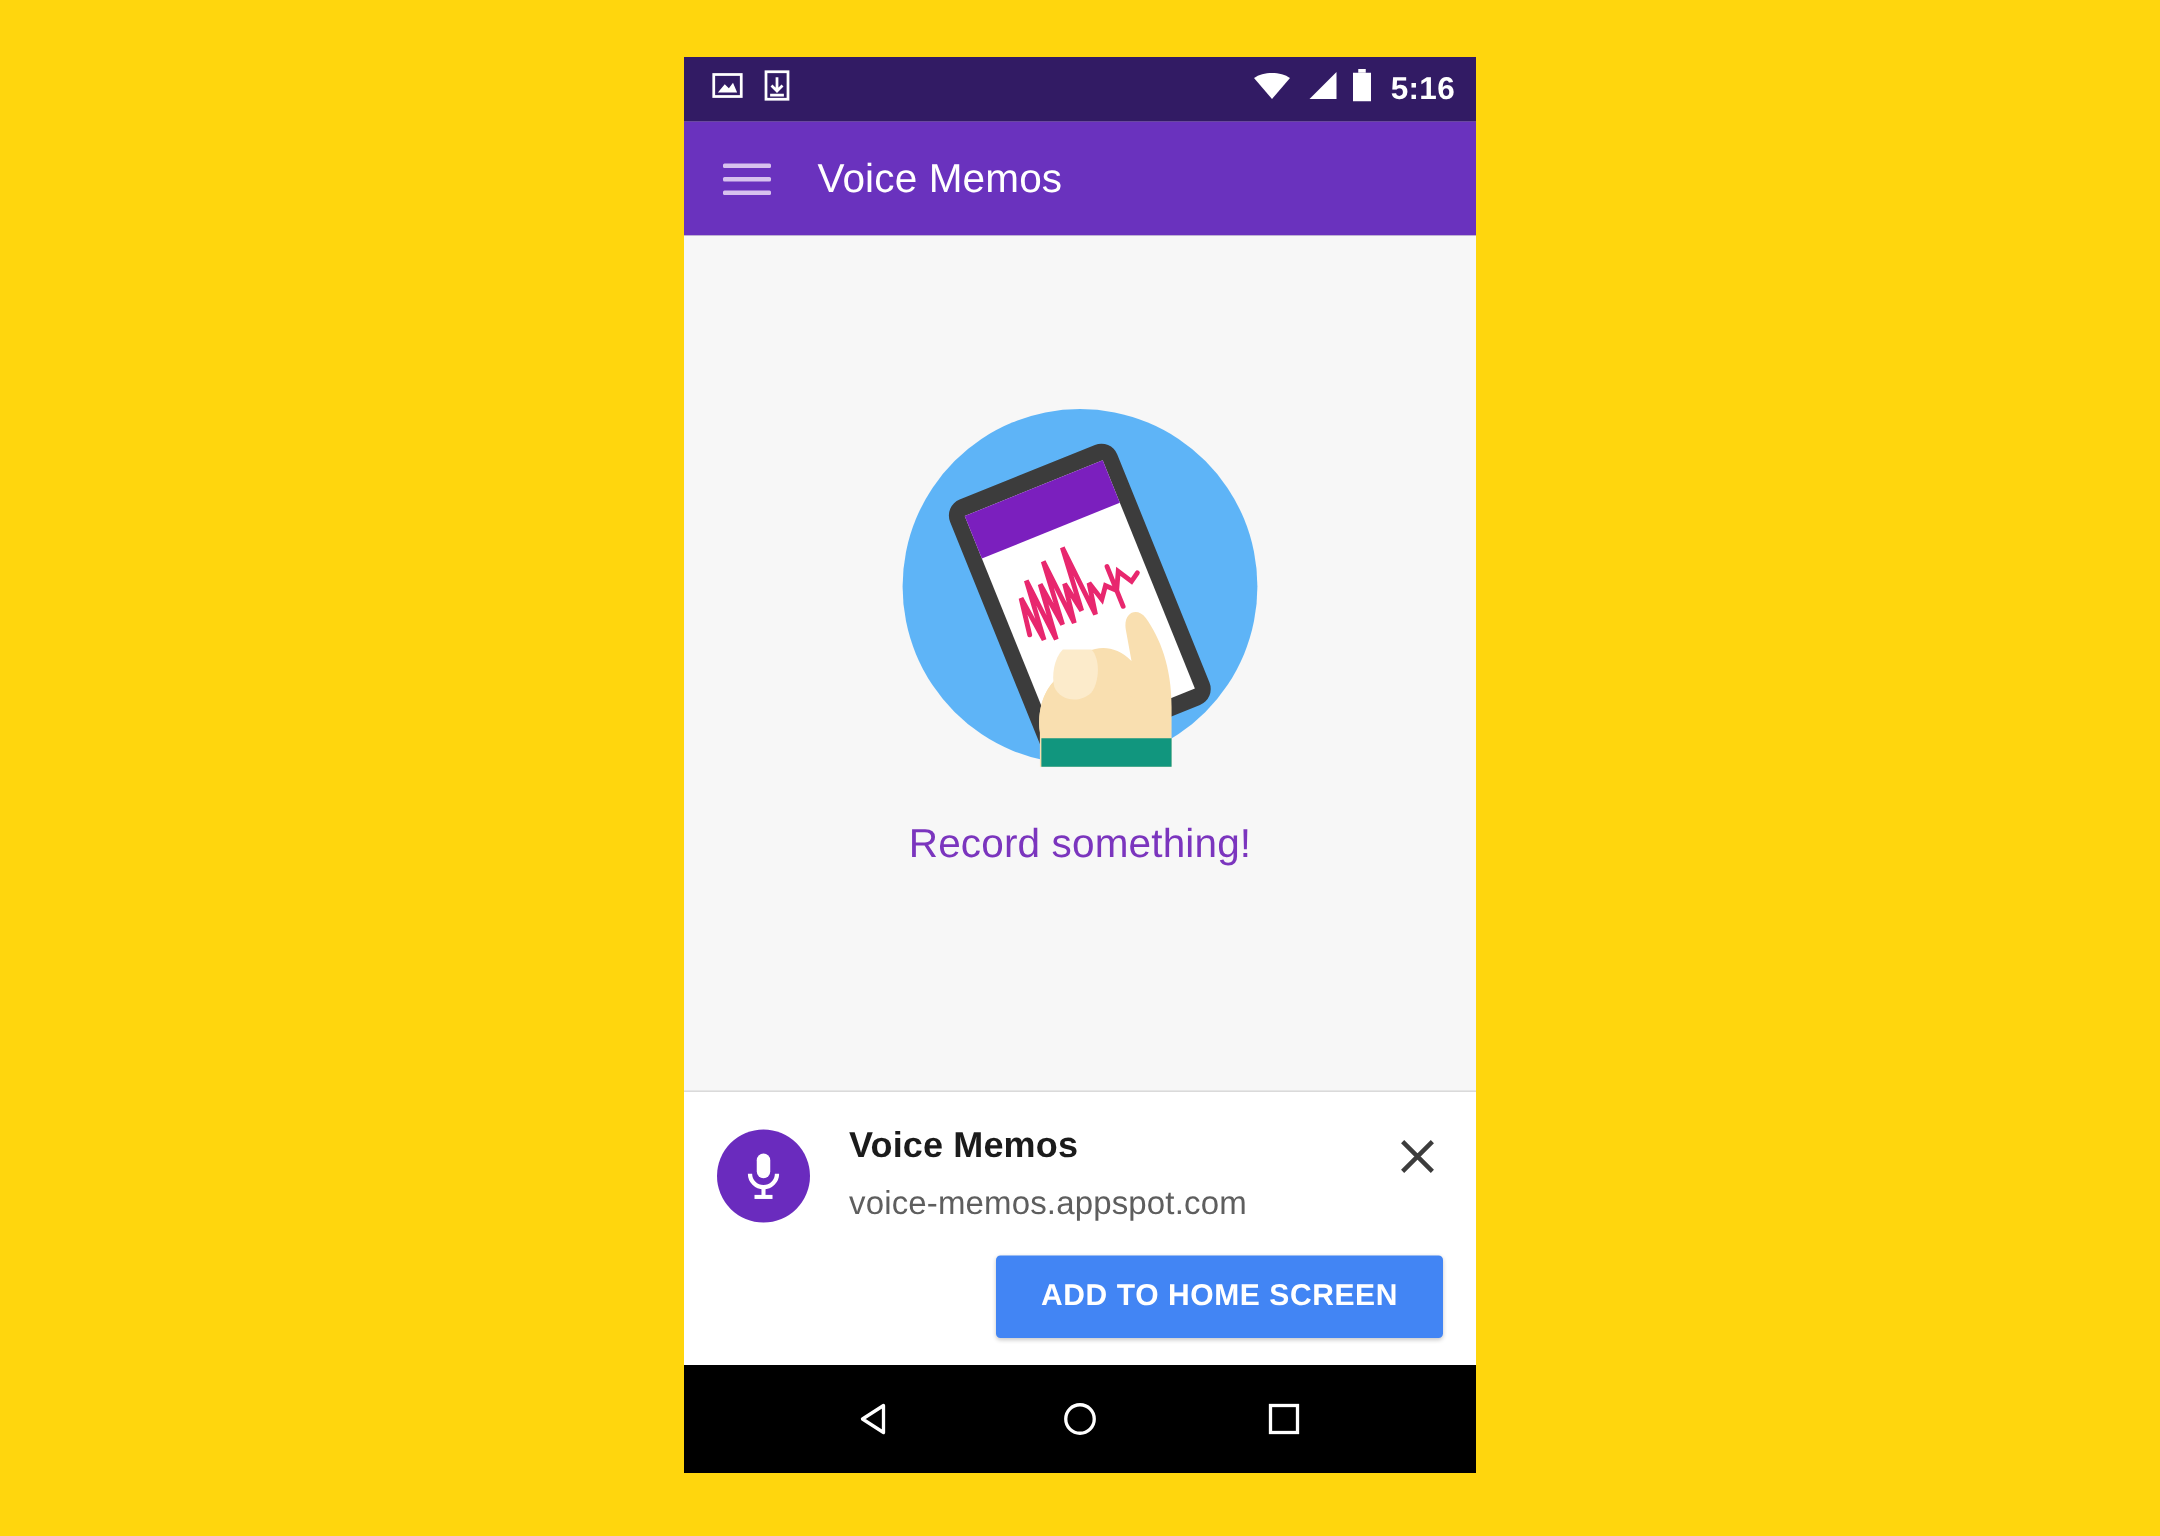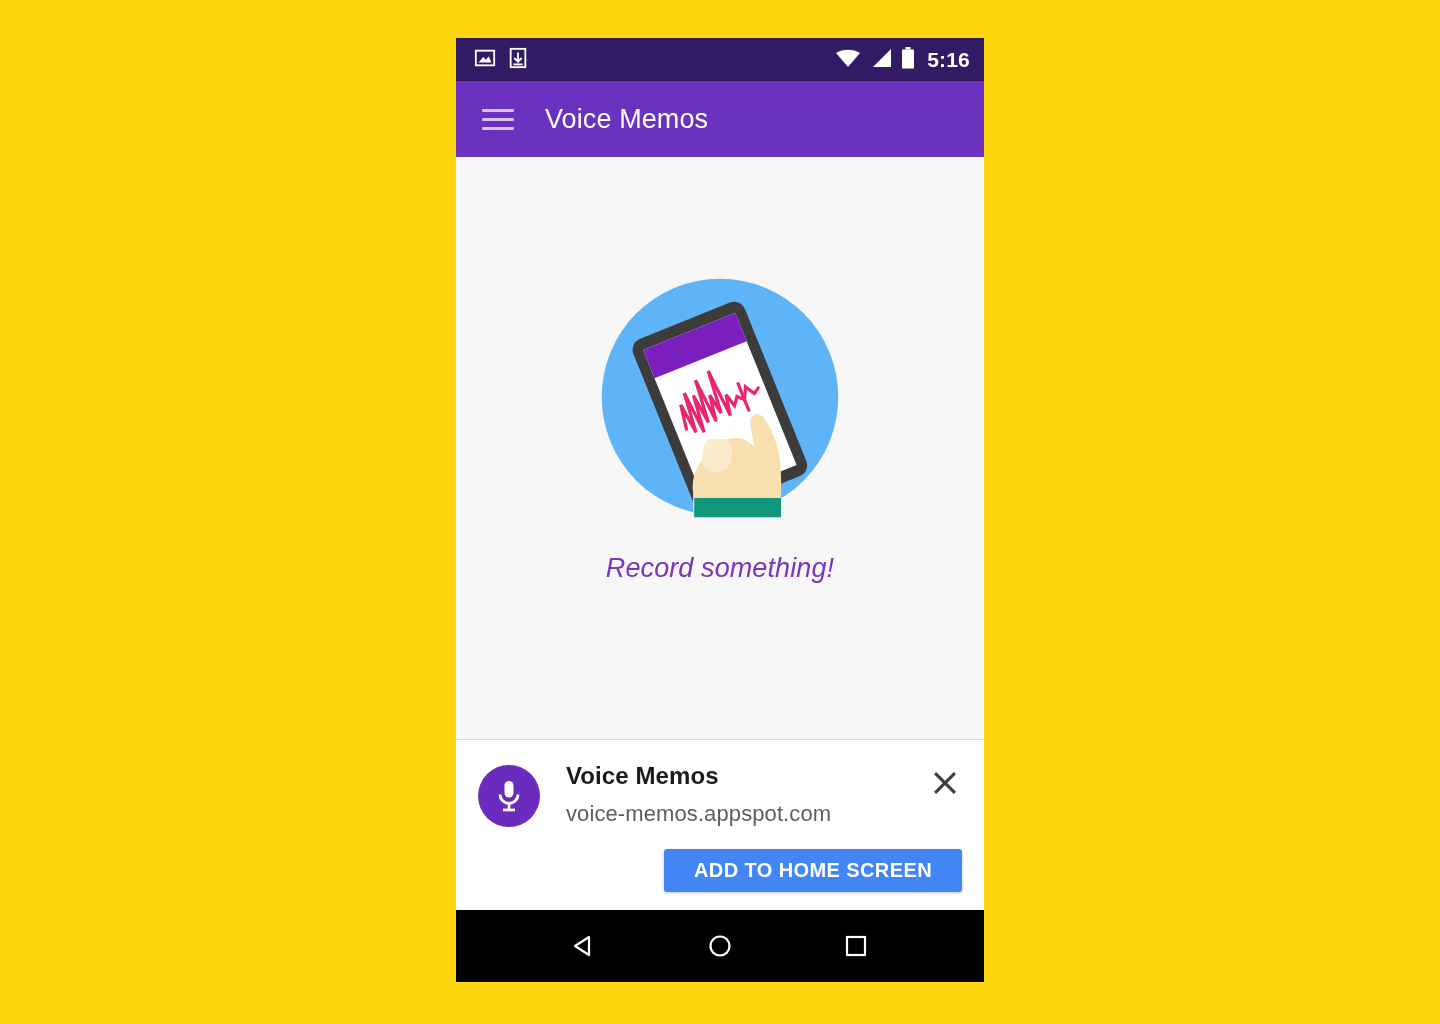--- a/index.html
+++ b/index.html
@@ -93,21 +93,20 @@
   
   #content {
     flex: 1 1 auto;
     background: #F7F7F7;
     display: flex;
     flex-direction: column;
     align-items: center;
     justify-content: center;
     position: relative;
     padding-bottom: 40px;
-    font-style: italic;
   }
   #illustration {
     width: 248px;
     height: 248px;
     display: block;
   }
   #empty-text {
     margin-top: 32px;
     color: #7B35BE;
     font-size: 27px;
@@ -167,21 +166,21 @@
   }
   #install-button {
     background: #4285F4;
     color: #FFFFFF;
     border: none;
     font-family: "Liberation Sans", sans-serif;
     font-size: 20px;
     font-weight: bold;
     letter-spacing: 0.4px;
     padding: 0 30px;
-    height: 43px;
+    height: 55px;
     border-radius: 3px;
     cursor: pointer;
     box-shadow: 0 1px 3px rgba(0,0,0,0.22);
   }
 
   
   #nav-bar {
     flex: 0 0 auto;
     height: 72px;
     background: #000000;

